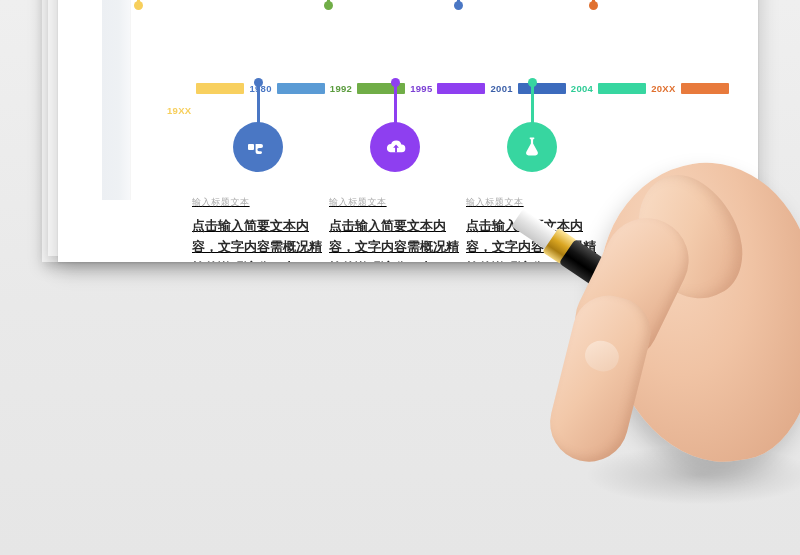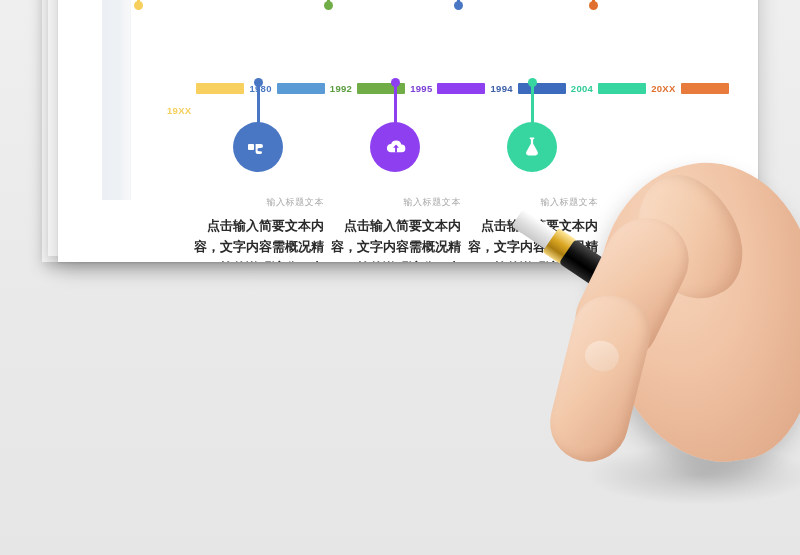--- a/index.html
+++ b/index.html
@@ -135,21 +135,22 @@
     display: flex;
     align-items: center;
     justify-content: center;
   }
   .bot-circle svg { display: block; }
 
   
   .txt-block {
     position: absolute;
     width: 132px;
-    text-align: right;
+    text-align: left;
+    text-decoration: underline;
   }
   .txt-title {
     font-size: 9px;
     color: #a9a9a9;
     letter-spacing: .6px;
     margin-bottom: 6px;
     font-family: "DejaVu Sans", sans-serif;
   }
   .txt-body {
     font-size: 13px;
@@ -323,21 +324,21 @@
 
       <div class="timeline" id="timeline-host">
           <span class="tl-year" style="color: rgb(247, 207, 92); margin-top: 44px;">19XX</span>
           <span class="tl-bar" style="background: rgb(248, 208, 95);"></span>
           <span class="tl-year" style="color: rgb(74, 119, 196);">1980</span>
           <span class="tl-bar" style="background: rgb(90, 155, 213);"></span>
           <span class="tl-year" style="color: rgb(90, 155, 61);">1992</span>
           <span class="tl-bar" style="background: rgb(112, 173, 71);"></span>
           <span class="tl-year" style="color: rgb(123, 63, 212);">1995</span>
           <span class="tl-bar" style="background: rgb(142, 63, 240);"></span>
-          <span class="tl-year" style="color: rgb(59, 95, 168);">1994</span>
+          <span class="tl-year" style="color: rgb(59, 95, 168);">2001</span>
           <span class="tl-bar" style="background: rgb(60, 107, 189);"></span>
           <span class="tl-year" style="color: rgb(47, 204, 150);">2004</span>
           <span class="tl-bar" style="background: rgb(55, 214, 160);"></span>
           <span class="tl-year" style="color: rgb(224, 112, 47);">20XX</span>
           <span class="tl-bar" style="background: rgb(232, 122, 60);"></span>
         </div>
 
       <div id="bottom-nodes-host">
           <div class="bot-node" style="left: 200px; top: 124px;">
             <div class="bot-dot" style="background:#4a77c4"></div>

